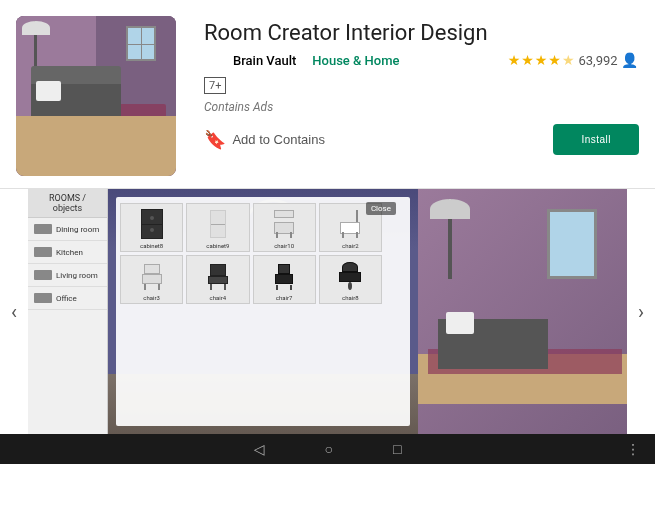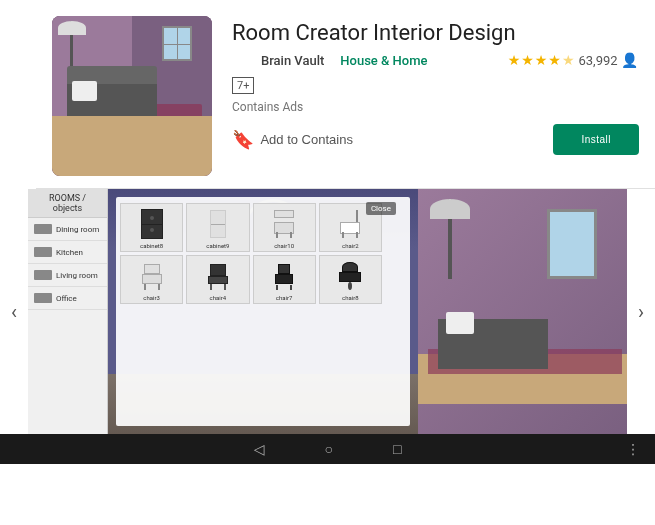--- a/index.html
+++ b/index.html
@@ -7,23 +7,22 @@
       width: 655px;
       height: 525px;
       font-family: 'Roboto', Arial, sans-serif;
       background: #fff;
       overflow: hidden;
     }
 
     .app-card {
       padding: 16px 16px 12px 16px;
       display: flex;
-      gap: 20px;
+      gap: 28px;
       border-bottom: 1px solid #e0e0e0;
-      margin-left: 36px;
     }
 
     .app-icon {
       width: 160px;
       height: 160px;
       flex-shrink: 0;
       border-radius: 8px;
       overflow: hidden;
       background: #7a5c7a;
       position: relative;
@@ -160,21 +159,21 @@
     }
 
     .app-meta-row {
       display: flex;
       align-items: center;
       gap: 8px;
       margin-bottom: 6px;
     }
 
     .app-developer {
-      color: #404040;
+      color: #000000;
       font-size: 13px;
       font-weight: 500;
       cursor: pointer;
       padding-left: 29px;
     }
 
     .app-separator {
       color: #999;
       font-size: 13px;
     }
@@ -220,20 +219,21 @@
       padding: 1px 4px;
       font-size: 11px;
       color: #555;
       margin-bottom: 6px;
     }
 
     .contains-ads {
       font-size: 12px;
       color: #757575;
       margin-bottom: 10px;
+      font-style: italic;
     }
 
     .action-row {
       display: flex;
       align-items: center;
       justify-content: space-between;
     }
 
     .wishlist-btn {
       display: flex;

